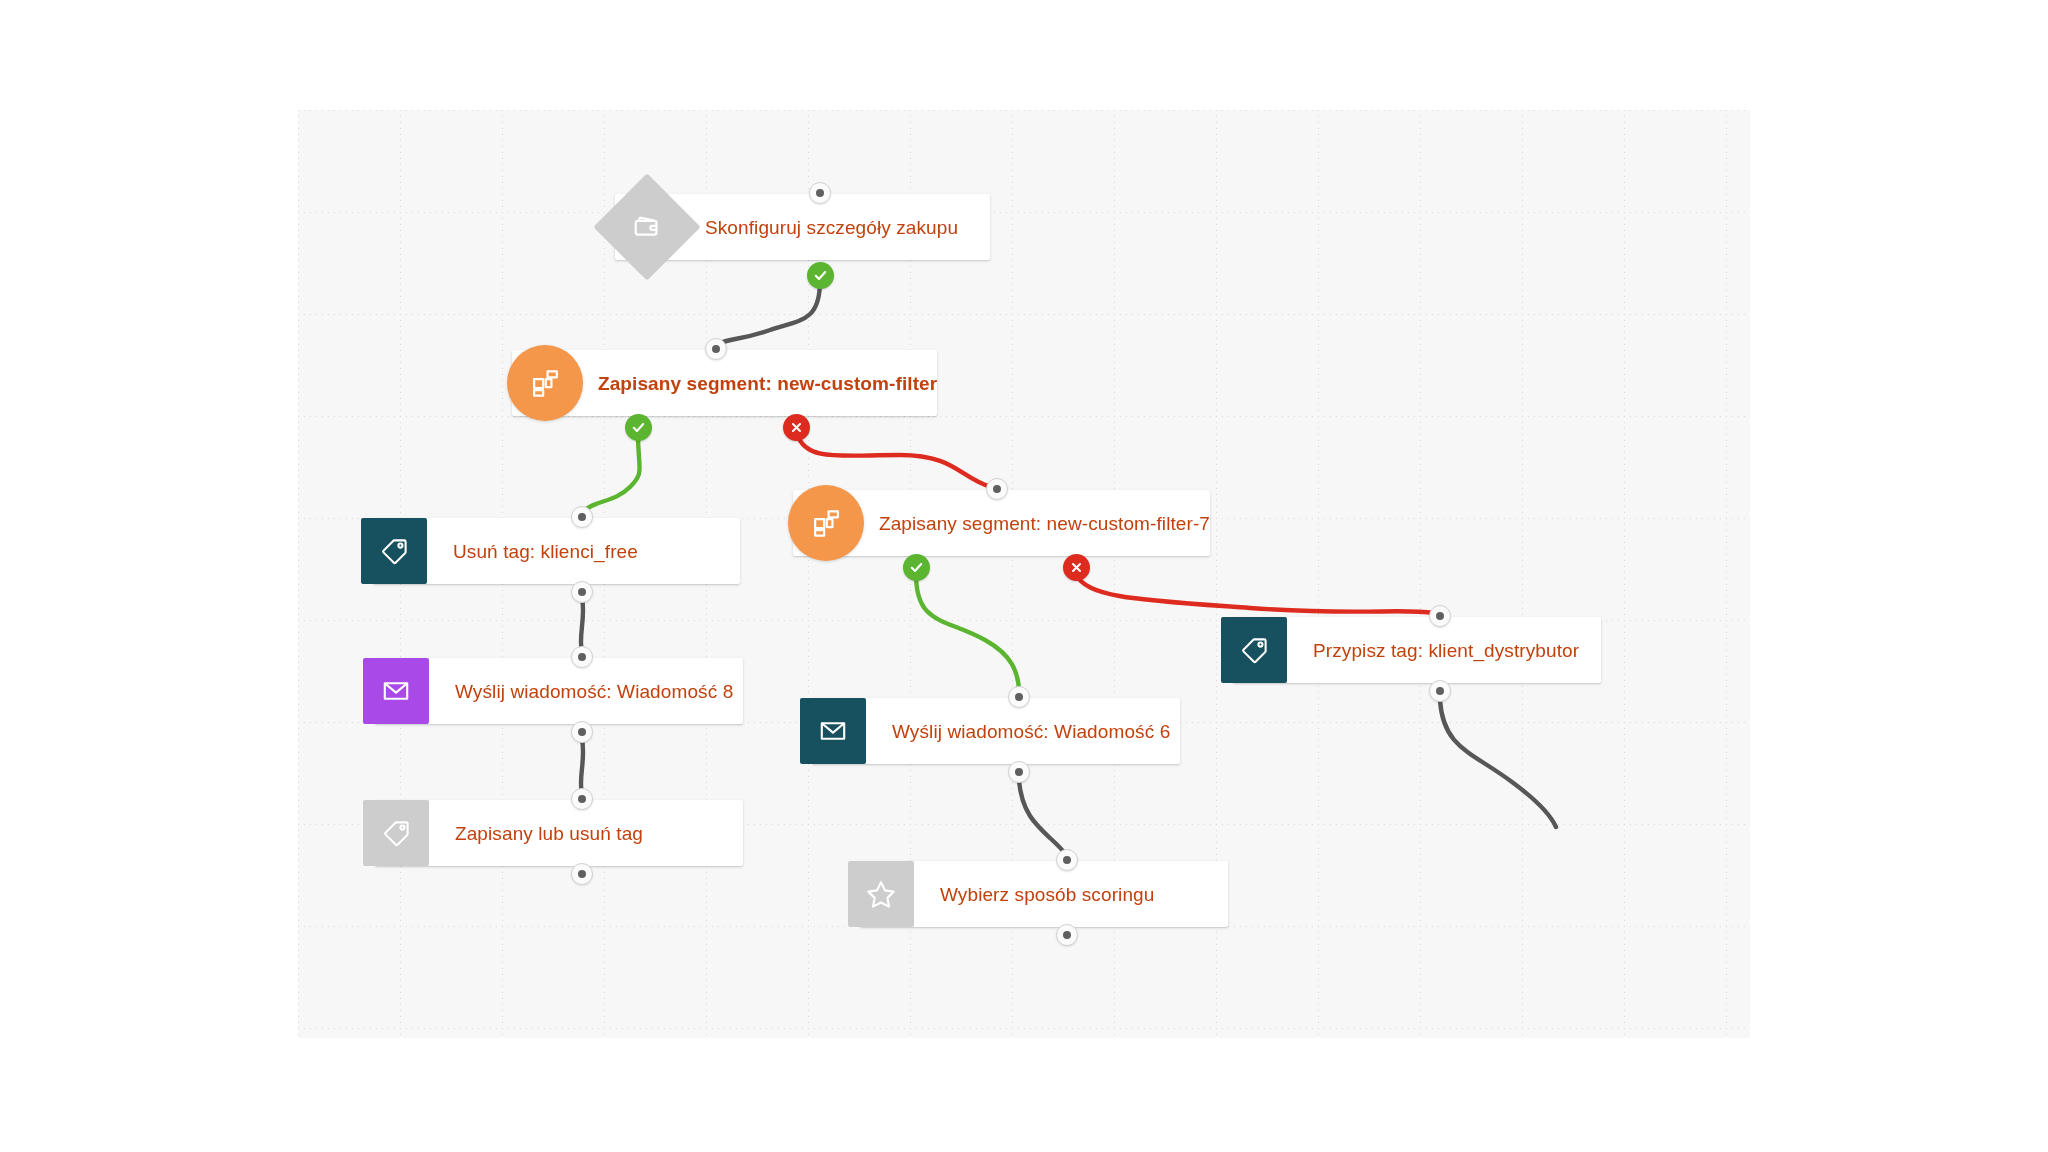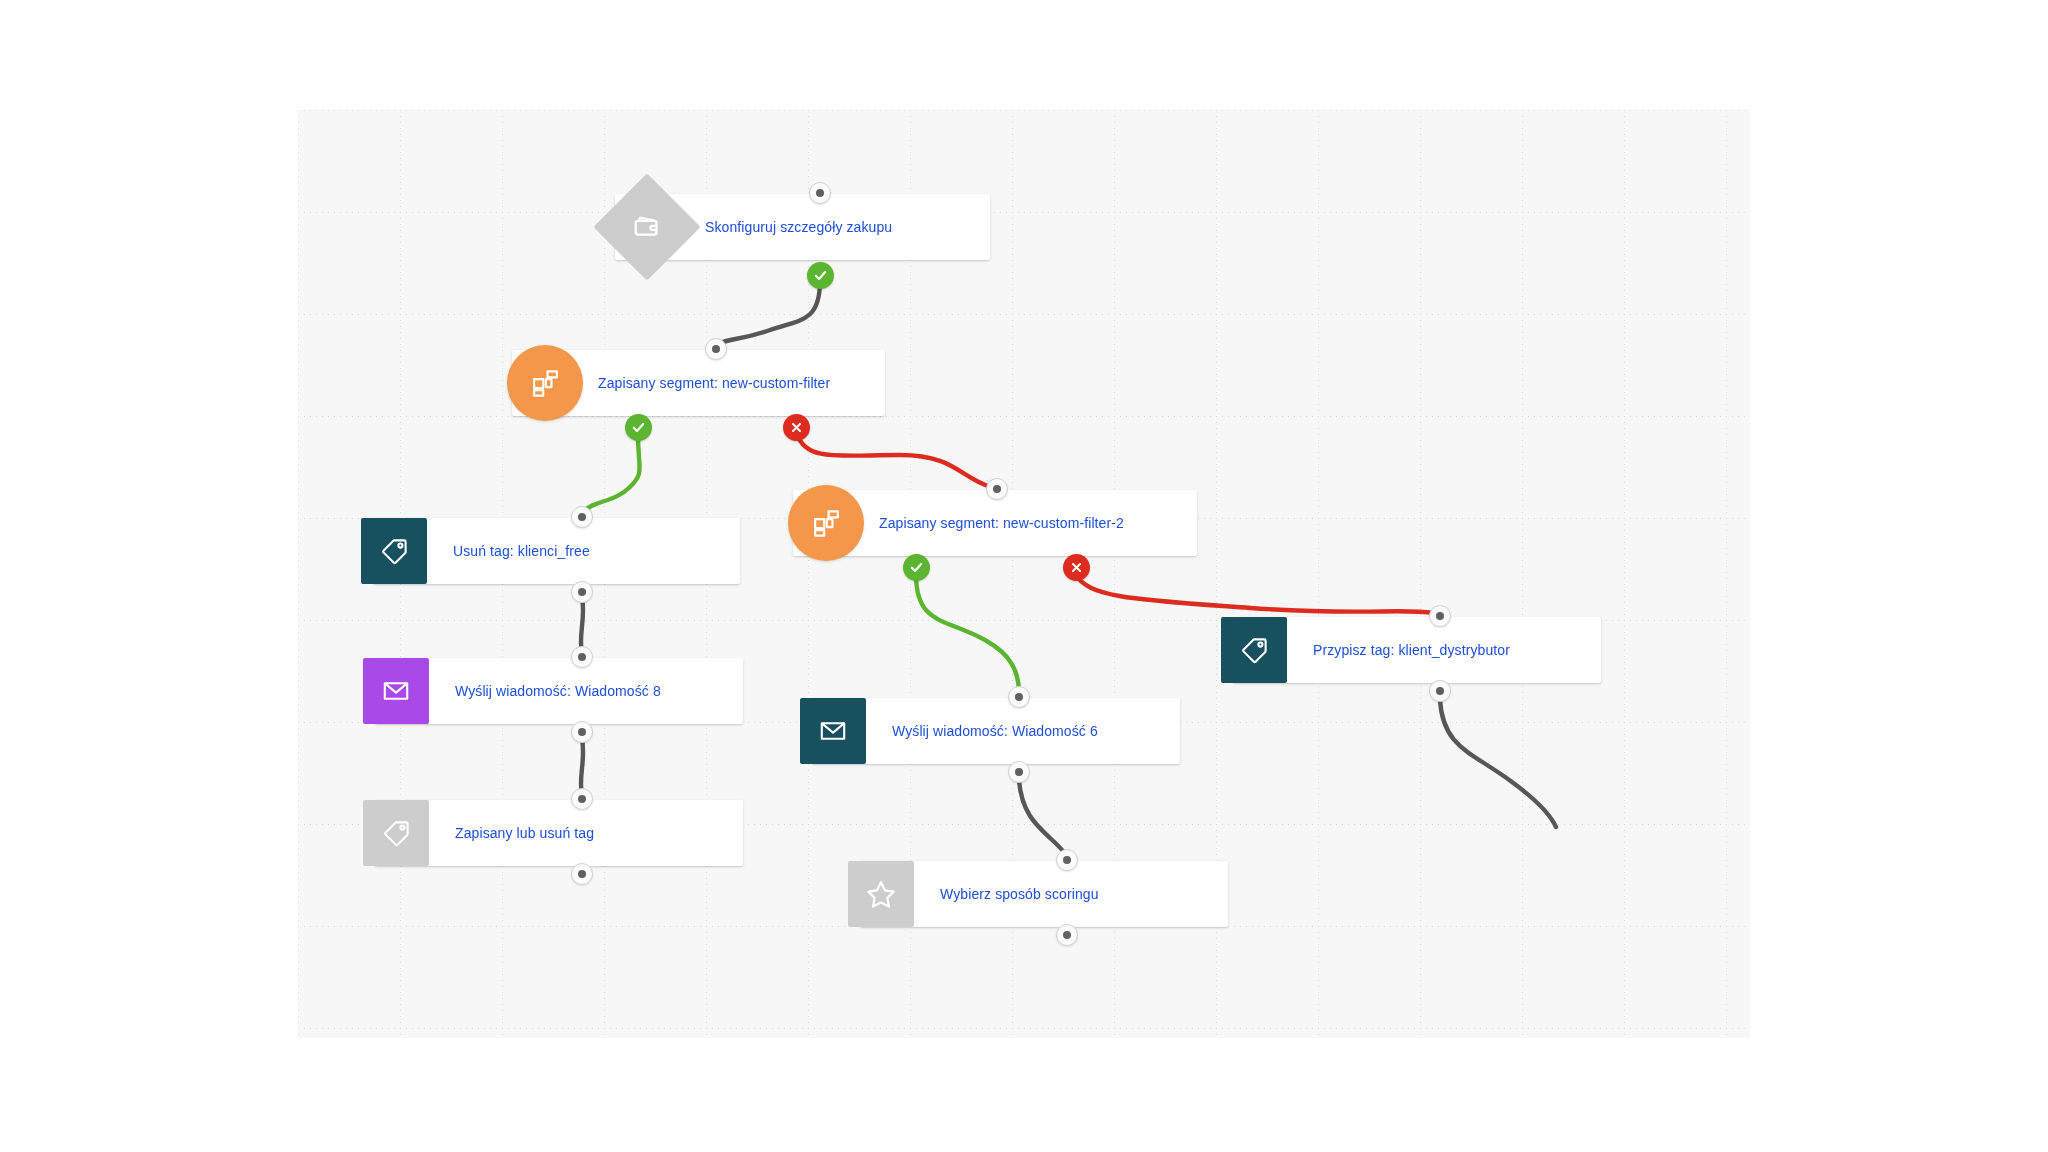--- a/index.html
+++ b/index.html
@@ -57,22 +57,22 @@
   .node .body {
     flex: 1 1 auto;
     background: #ffffff;
     border-radius: 2px;
     box-shadow: 0 1px 3px rgba(20,30,40,0.16), 0 1px 1px rgba(20,30,40,0.07);
     display: flex;
     align-items: center;
     box-sizing: border-box;
   }
   .node .label {
-    font-size: 14px;
-    color: #1d4ed8;
+    font-size: 19px;
+    color: #c2410c;
     letter-spacing: 0.1px;
     white-space: nowrap;
     line-height: 1;
   }
 
   
   .chip {
     position: absolute;
     left: 0;
     top: 0;
@@ -178,21 +178,21 @@
       </svg>
     </div>
     <div class="port" style="left:205px; top:-1px;"></div>
     <div class="badge" style="left:205px; top:81px; background:#5cb531;">
       <svg width="15" height="15" viewBox="0 0 24 24" fill="none" stroke="#ffffff" stroke-width="3.4" stroke-linecap="round" stroke-linejoin="round">
         <polyline points="4.5,12.5 9.5,17.5 19.5,6.5"></polyline>
       </svg>
     </div>
   </div>
 
-  <div class="node has-circle" style="left:512px; top:350px; width:373px;">
+  <div class="node has-circle" style="left:512px; top:350px; width:373px;font-weight:bold;">
     <div class="body">
       <span class="label">Zapisany segment: new-custom-filter</span>
     </div>
     <div class="chip circle" style="background:#f5974a;">
       <svg width="31" height="31" viewBox="0 0 24 24" fill="none" stroke="#ffffff" stroke-width="1.7" stroke-linejoin="round">
         <rect x="3.2" y="8.6" width="7" height="7"></rect>
         <rect x="3.2" y="17.2" width="7" height="4.2"></rect>
         <rect x="12.2" y="8.6" width="4.4" height="6.2"></rect>
         <rect x="13.6" y="2.6" width="7.2" height="4.6"></rect>
       </svg>
@@ -248,21 +248,21 @@
         <path d="M11.4 2.8 H20 a1.2 1.2 0 0 1 1.2 1.2 v8.6 a1 1 0 0 1 -0.3 0.72 l-8 8 a1 1 0 0 1 -1.42 0 l-8.6 -8.6 a1 1 0 0 1 0 -1.42 l8 -8 a1 1 0 0 1 0.52 -0.5 z"></path>
         <circle cx="16.9" cy="7.1" r="1.7"></circle>
       </svg>
     </div>
     <div class="port" style="left:219px; top:-1px;"></div>
     <div class="port" style="left:219px; top:74px;"></div>
   </div>
 
   <div class="node has-circle" style="left:793px; top:490px; width:404px;">
     <div class="body">
-      <span class="label">Zapisany segment: new-custom-filter-2</span>
+      <span class="label">Zapisany segment: new-custom-filter-7</span>
     </div>
     <div class="chip circle" style="background:#f5974a;">
       <svg width="31" height="31" viewBox="0 0 24 24" fill="none" stroke="#ffffff" stroke-width="1.7" stroke-linejoin="round">
         <rect x="3.2" y="8.6" width="7" height="7"></rect>
         <rect x="3.2" y="17.2" width="7" height="4.2"></rect>
         <rect x="12.2" y="8.6" width="4.4" height="6.2"></rect>
         <rect x="13.6" y="2.6" width="7.2" height="4.6"></rect>
       </svg>
     </div>
     <div class="port" style="left:204px; top:-1px;"></div>

